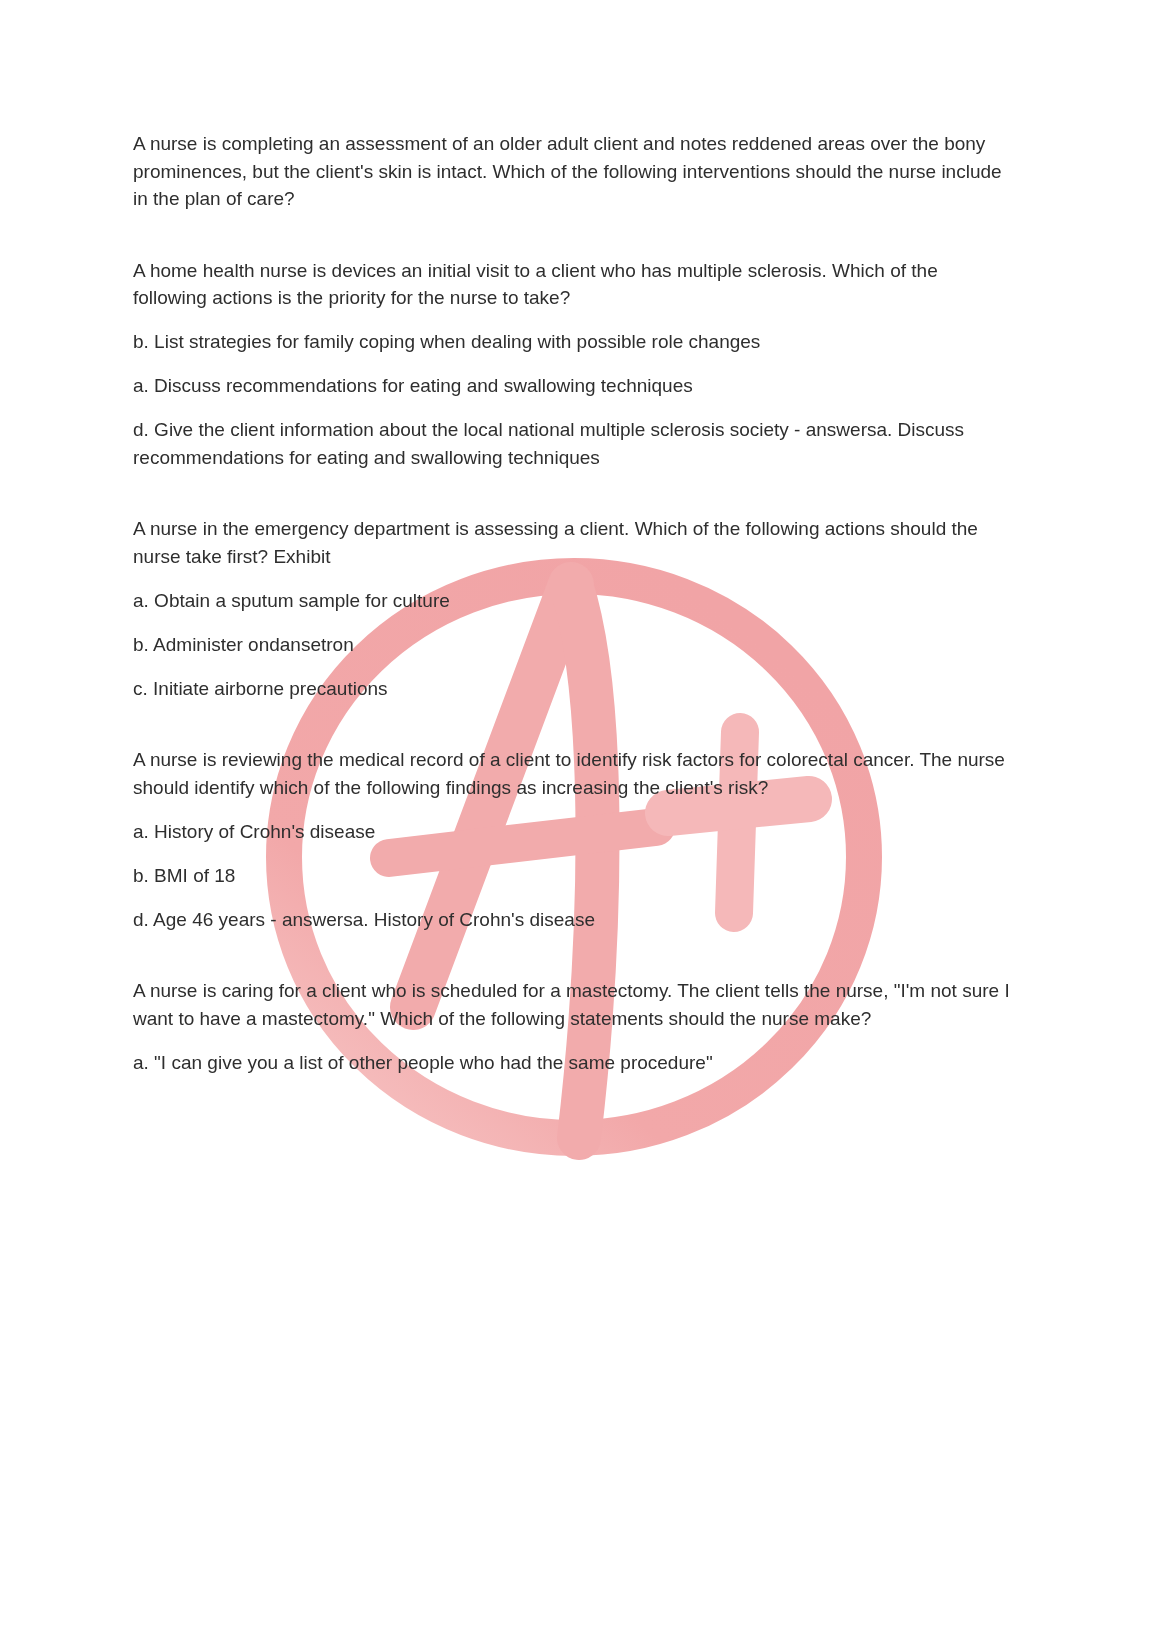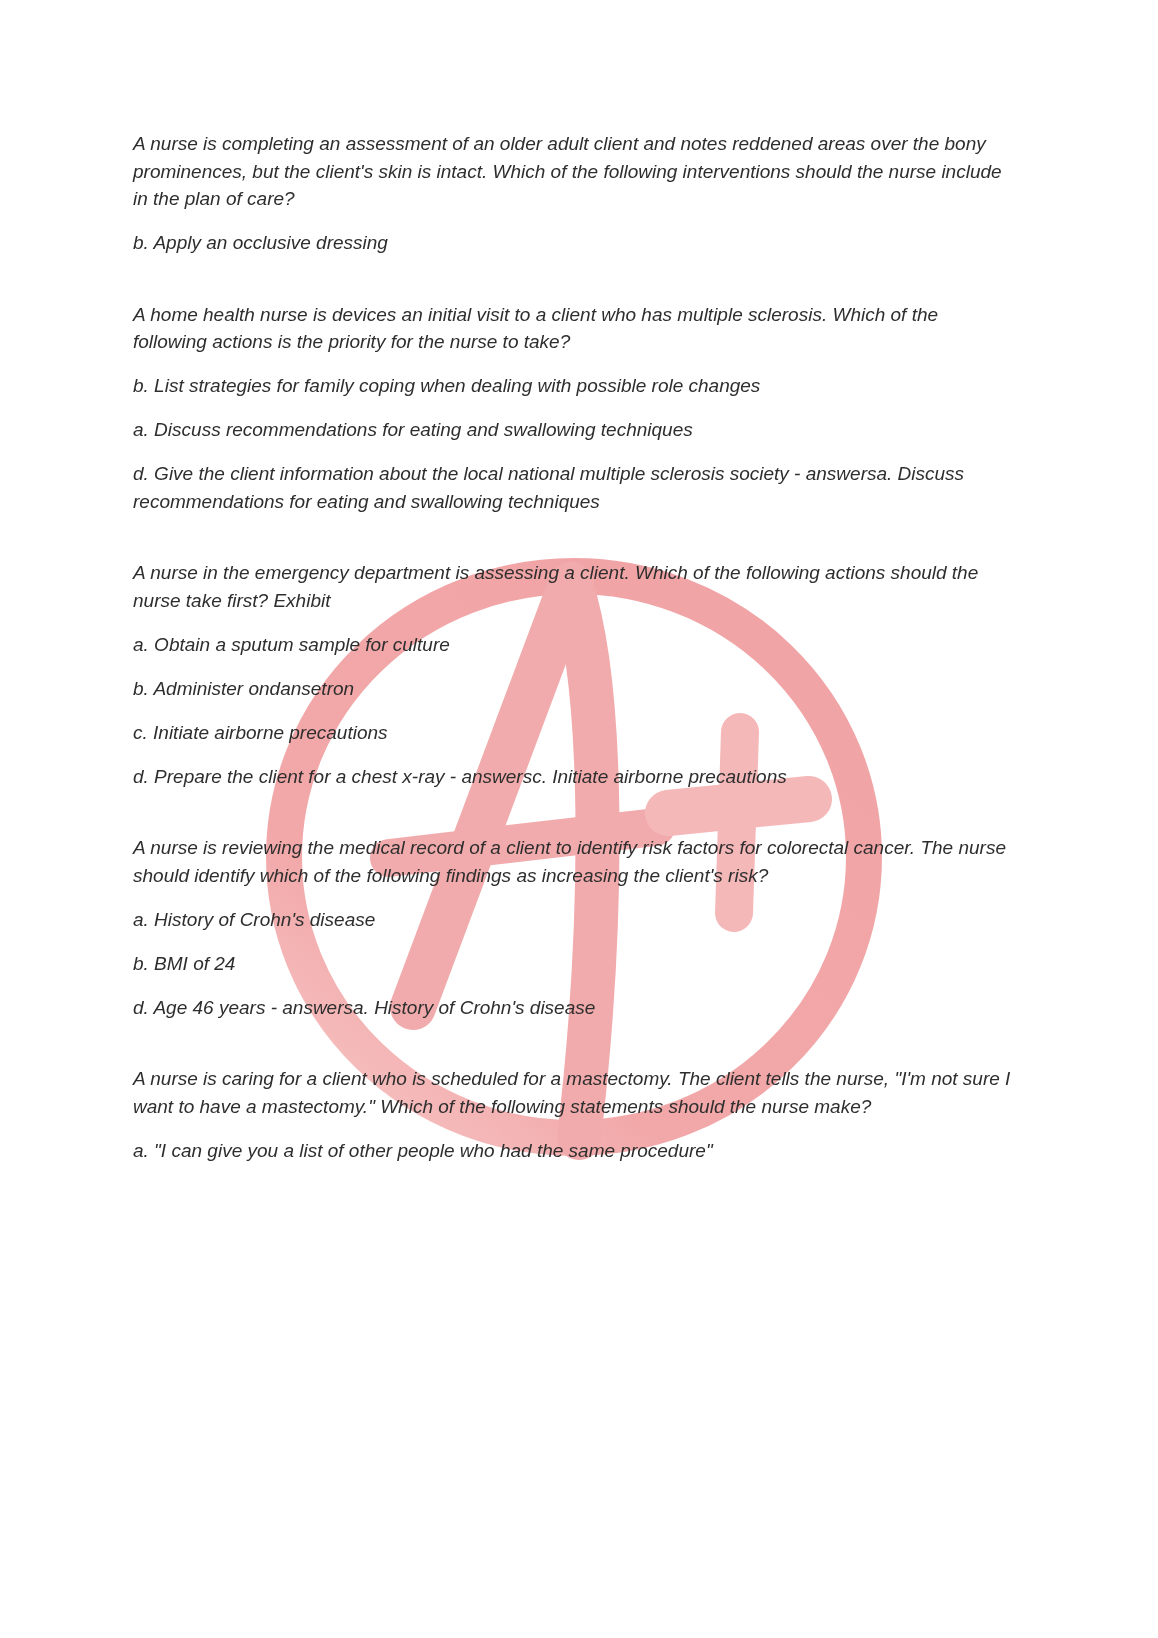--- a/index.html
+++ b/index.html
@@ -19,21 +19,21 @@
   }
   .content {
     position: relative;
     z-index: 1;
     padding: 130px 130px 0 133px;
     width: 895px;
     color: #2e2e2e;
     font-size: 19px;
     line-height: 27.5px;
   }
-  .qblock { margin: 0 16px 44px 0; font-style: italic; }
+  .qblock { margin: 0 16px 44px 0; }
   .qblock p { margin: 0 0 16.5px 0; }
 </style>
 </head>
 <body>
 
 <div class="doc">
 
   <svg class="watermark" viewBox="0 0 1158 1638" xmlns="http://www.w3.org/2000/svg" aria-hidden="true">
     <defs>
       <linearGradient id="ringGrad" x1="0.8" y1="0.1" x2="0.1" y2="0.95">
@@ -53,42 +53,40 @@
 
     <g stroke="#f5b8b9" fill="none" stroke-linecap="round">
       <path d="M 740 732 L 734 913" stroke-width="38"></path>
       <path d="M 668 813 L 809 799" stroke-width="46"></path>
     </g>
   </svg>
 
   <div class="content" id="content">
   <section class="qblock">
     <p class="prompt">A nurse is completing an assessment of an older adult client and notes reddened areas over the bony prominences, but the client's skin is intact. Which of the following interventions should the nurse include in the plan of care?</p>
-        <p class="option">b. Apply an occlusive dressing</p>
       </section>
 
   <section class="qblock">
     <p class="prompt">A home health nurse is devices an initial visit to a client who has multiple sclerosis. Which of the following actions is the priority for the nurse to take?</p>
   <p class="option">b. List strategies for family coping when dealing with possible role changes</p>
         <p class="option">a. Discuss recommendations for eating and swallowing techniques</p>
         <p class="option">d. Give the client information about the local national multiple sclerosis society - answersa. Discuss recommendations for eating and swallowing techniques</p>
       </section>
 
   <section class="qblock">
     <p class="prompt">A nurse in the emergency department is assessing a client. Which of the following actions should the nurse take first? Exhibit</p>
   <p class="option">a. Obtain a sputum sample for culture</p>
         <p class="option">b. Administer ondansetron</p>
         <p class="option">c. Initiate airborne precautions</p>
-        <p class="option">d. Prepare the client for a chest x-ray - answersc. Initiate airborne precautions</p>
       </section>
 
   <section class="qblock">
     <p class="prompt">A nurse is reviewing the medical record of a client to identify risk factors for colorectal cancer. The nurse should identify which of the following findings as increasing the client's risk?</p>
   <p class="option">a. History of Crohn's disease</p>
-        <p class="option">b. BMI of 24</p>
+        <p class="option">b. BMI of 18</p>
         <p class="option">d. Age 46 years - answersa. History of Crohn's disease</p>
       </section>
 
   <section class="qblock">
     <p class="prompt">A nurse is caring for a client who is scheduled for a mastectomy. The client tells the nurse, "I'm not sure I want to have a mastectomy." Which of the following statements should the nurse make?</p>
   <p class="option">a. "I can give you a list of other people who had the same procedure"</p>
       </section>
 </div>
 </div>
 

